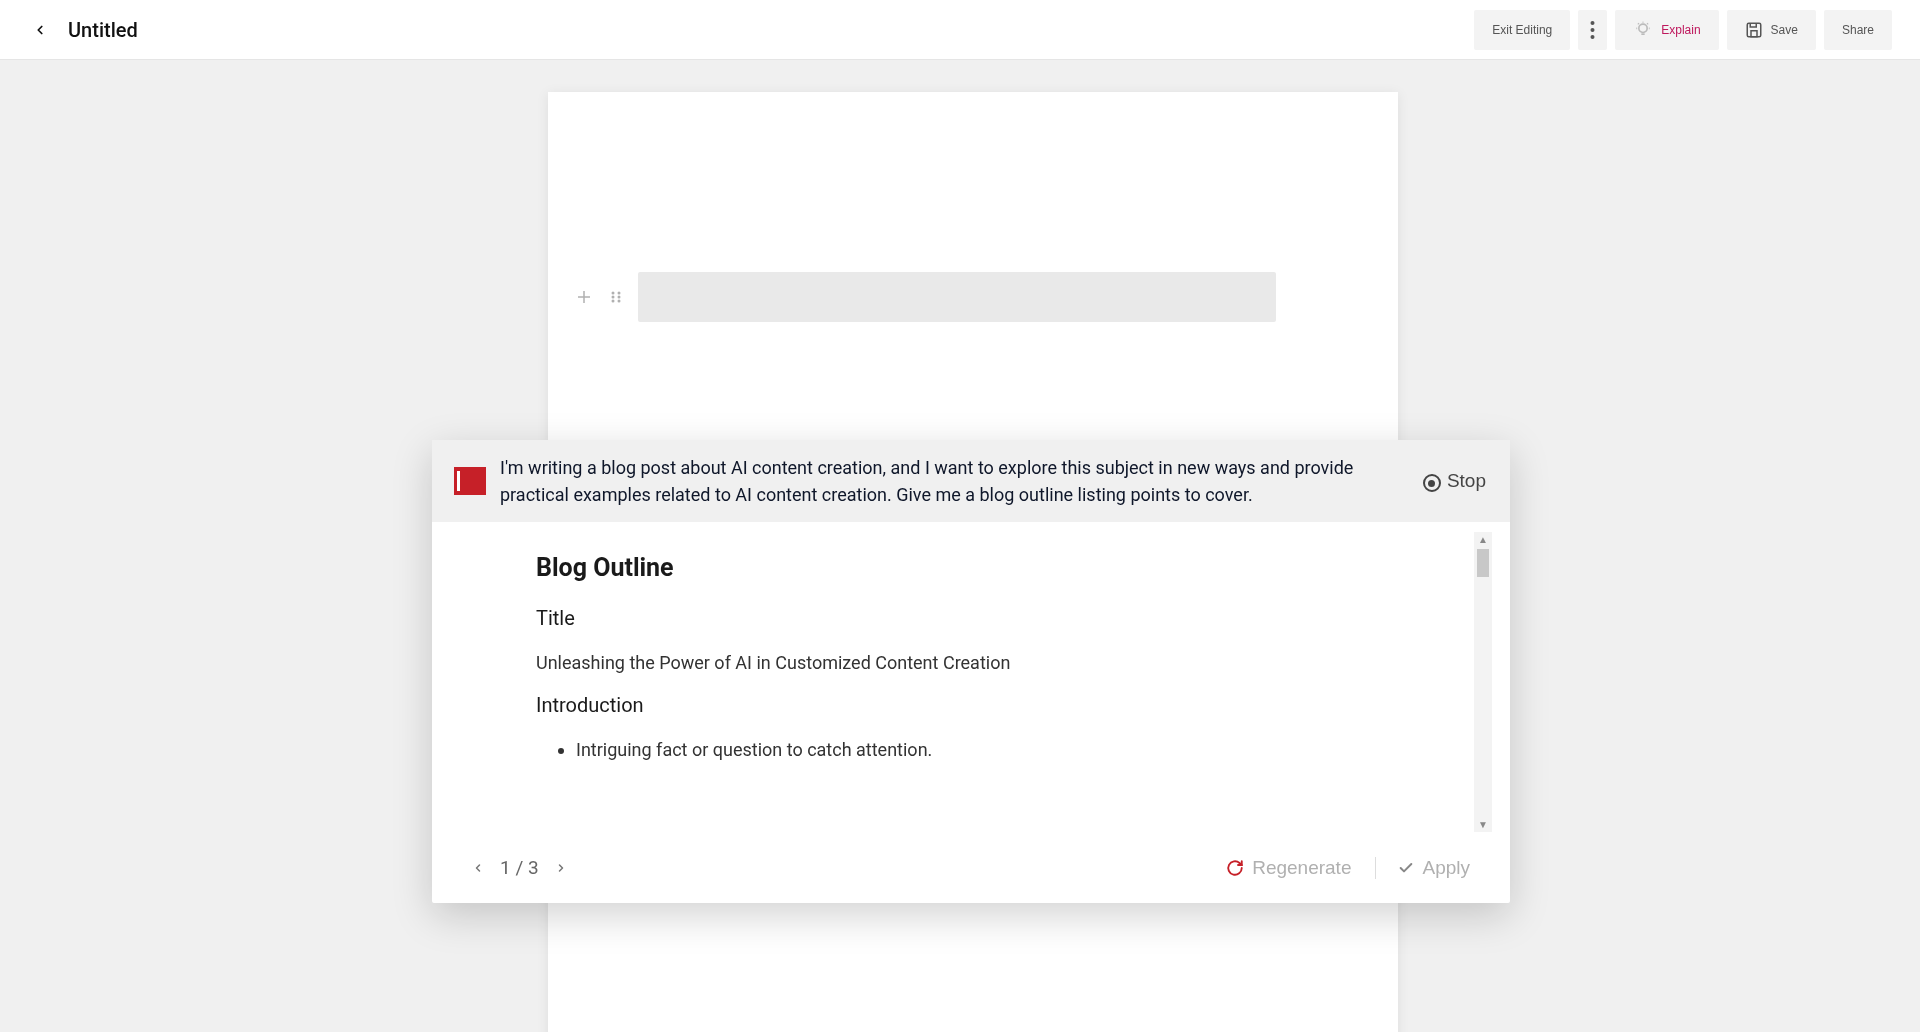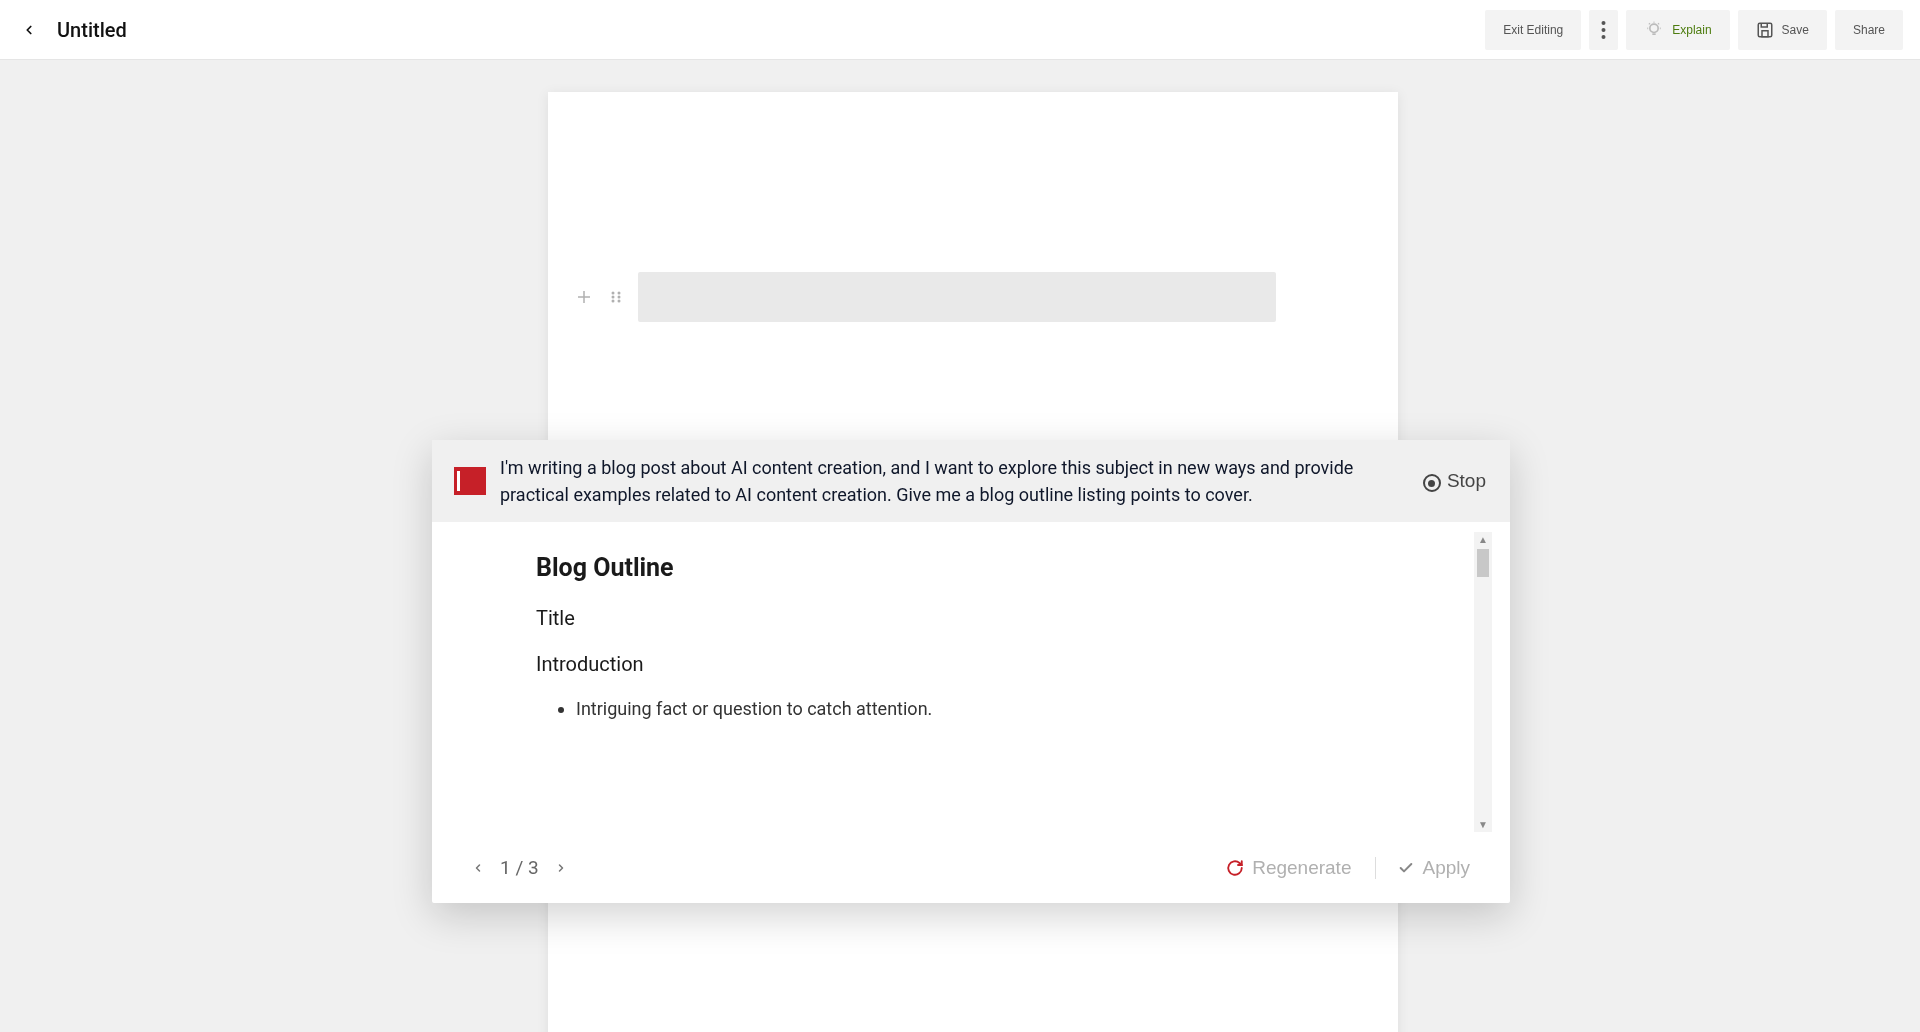--- a/index.html
+++ b/index.html
@@ -11,21 +11,21 @@
       overflow: hidden;
     }
 
     
     .topbar {
       background: #ffffff;
       height: 60px;
       display: flex;
       align-items: center;
       justify-content: space-between;
-      padding: 0 17px;
+      padding: 0 28px;
       border-bottom: 1px solid #e5e5e5;
     }
     .topbar-left {
       display: flex;
       align-items: center;
       gap: 16px;
     }
     .back-chevron {
       width: 24px; height: 24px;
       display:flex;align-items:center;justify-content:center;
@@ -51,21 +51,21 @@
       display: flex;
       align-items: center;
       gap: 8px;
       cursor: pointer;
       border-radius: 2px;
       justify-content: center;
     }
     .tb-btn.icon-only { padding: 0 12px; }
     .tb-btn .label { }
     .tb-btn svg { display:block; }
-    .tb-btn.explain { color:#4d7c0f; }
+    .tb-btn.explain { color:#be185d; }
 
     
     .canvas {
       position: absolute;
       top: 60px; left:0; right:0; bottom:0;
     }
     .page {
       position: absolute;
       left: 548px;
       top: 32px;
@@ -279,20 +279,21 @@
       <div class="prompt-text">I'm writing a blog post about AI content creation, and I want to explore this subject in new ways and provide practical examples related to AI content creation. Give me a blog outline listing points to cover.</div>
       <button class="stop-btn">
         <span class="circ"></span>
         <span>Stop</span>
       </button>
     </div>
 
     <div class="output-area">
       <div class="output-h1">Blog Outline</div>
       <div class="output-h2">Title</div>
+      <div class="output-p">Unleashing the Power of AI in Customized Content Creation</div>
       <div class="output-h2">Introduction</div>
       <ul class="output-ul">
         <li class="output-li">Intriguing fact or question to catch attention.</li>
       </ul>
 
       <div class="scroll-track">
         <div class="scroll-arrow">▲</div>
         <div class="scroll-thumb-wrapper">
             <div class="scroll-thumb"></div>
           </div>

